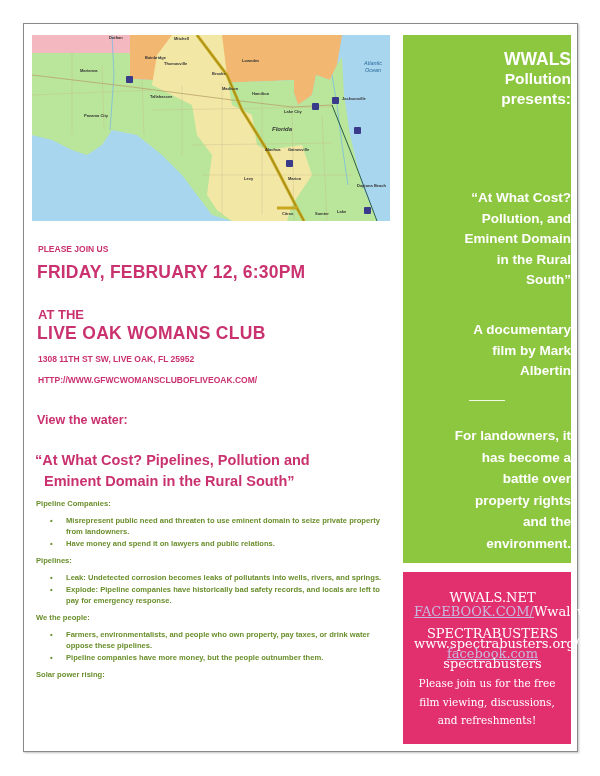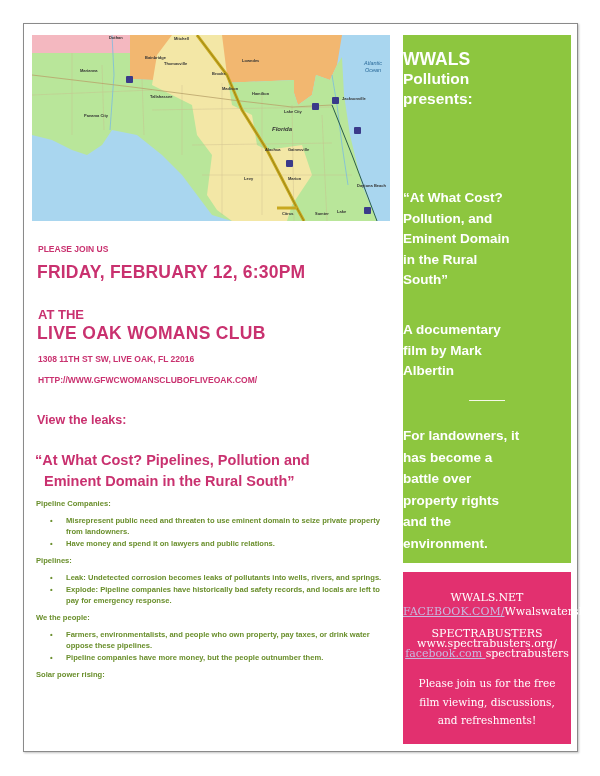--- a/index.html
+++ b/index.html
@@ -31,35 +31,35 @@
   .filmtitle .l2 { padding-left: 9px; display: block; }
 
   .sections { position: absolute; left: 36px; top: 498px; width: 355px; font-size: 7.6px; line-height: 11px; }
   .sec-head { margin-bottom: 6px; }
   .sec-list { list-style: none; margin-bottom: 6px; }
   .sec-list li { position: relative; padding-left: 30px; margin-bottom: 1px; }
   .sec-list li::before { content: "•"; position: absolute; left: 14px; top: 0; color: #6a8f2c; }
 
   .greenbox {
     position: absolute; left: 403px; top: 35px; width: 168px; height: 528px;
-    background: #8dc63f; color: #ffffff; text-align: left; font-weight: bold;
+    background: #8dc63f; color: #ffffff; text-align: right; font-weight: bold;
   }
   .gb-org { position: absolute; top: 14px; left: 0; width: 100%; font-size: 15.5px; line-height: 20px; }
   .gb-org .big { font-size: 17.5px; display: block; }
   .gb-title { position: absolute; top: 153px; left: 0; width: 100%; font-size: 13.5px; line-height: 20.5px; }
   .gb-doc { position: absolute; top: 285px; left: 0; width: 100%; font-size: 13.5px; line-height: 20.5px; }
   .gb-rule { position: absolute; top: 365px; left: 66px; width: 36px; height: 1px; background: #f5f9e8; }
   .gb-quote { position: absolute; top: 390px; left: 0; width: 100%; font-size: 13.5px; line-height: 21.5px; }
 
   .pinkbox {
     position: absolute; left: 403px; top: 572px; width: 168px; height: 172px;
     background: #e2306f; color: #ffffff; text-align: center;
     font-family: "DejaVu Serif", "Liberation Serif", serif;
   }
-  .pb-line { position: absolute; left: 0; width: 100%; font-size: 11px; line-height: 10px; }
+  .pb-line { position: absolute; left: 0; width: 100%; font-size: 13px; line-height: 10px; padding-left: 11px; }
   .pb-link { color: #c8b8e0; text-decoration: underline; }
   .pb-msg { position: absolute; left: 0; top: 102px; width: 100%; font-size: 10.5px; line-height: 18.5px; }
 </style>
 </head>
 <body>
 
 <div class="page"></div>
 
 <div class="map">
   <svg viewBox="0 0 358 186" preserveAspectRatio="none">
@@ -123,24 +123,24 @@
     <text x="240" y="96" font-family="Liberation Sans, sans-serif" font-size="6" font-style="italic" font-weight="bold" fill="#333">Florida</text>
     <text x="341" y="30" font-family="Liberation Sans, sans-serif" font-size="5.5" font-style="italic" fill="#2a6a9a" text-anchor="middle">Atlantic</text>
     <text x="341" y="37" font-family="Liberation Sans, sans-serif" font-size="5.5" font-style="italic" fill="#2a6a9a" text-anchor="middle">Ocean</text>
   </svg>
 </div>
 
 <div class="join pink">PLEASE JOIN US</div>
 <div class="date pink">FRIDAY, FEBRUARY 12, 6:30PM</div>
 <div class="atthe pink">AT THE</div>
 <div class="venue pink">LIVE OAK WOMANS CLUB</div>
-<div class="addr pink">1308 11TH ST SW, LIVE OAK, FL 22016</div>
+<div class="addr pink">1308 11TH ST SW, LIVE OAK, FL 25952</div>
 <div class="url pink">HTTP://WWW.GFWCWOMANSCLUBOFLIVEOAK.COM/</div>
 
-<div class="viewfilm pink">View the leaks:</div>
+<div class="viewfilm pink">View the water:</div>
 <div class="filmtitle pink">
   <span>“At What Cost?  Pipelines, Pollution and</span>
   <span class="l2">Eminent Domain in the Rural South”</span>
 </div>
 
 <div class="sections green-text">
   <div>
     <div class="sec-head">Pipeline Companies:</div>
     <ul class="sec-list">
       <li>Misrepresent public need and threaten to use eminent domain to seize private property from landowners.</li>

